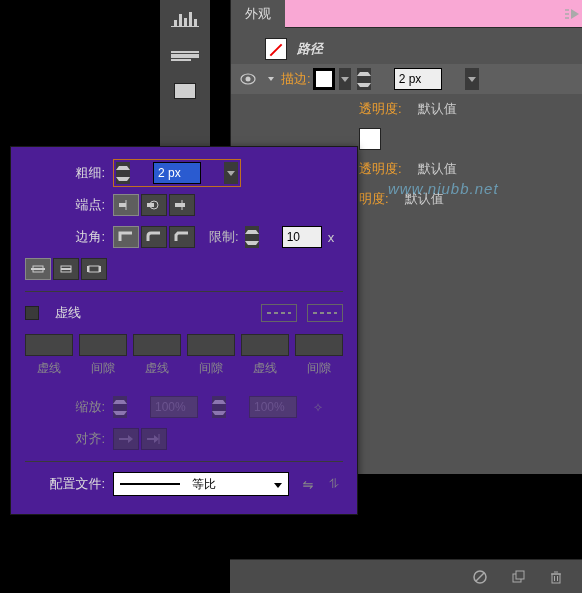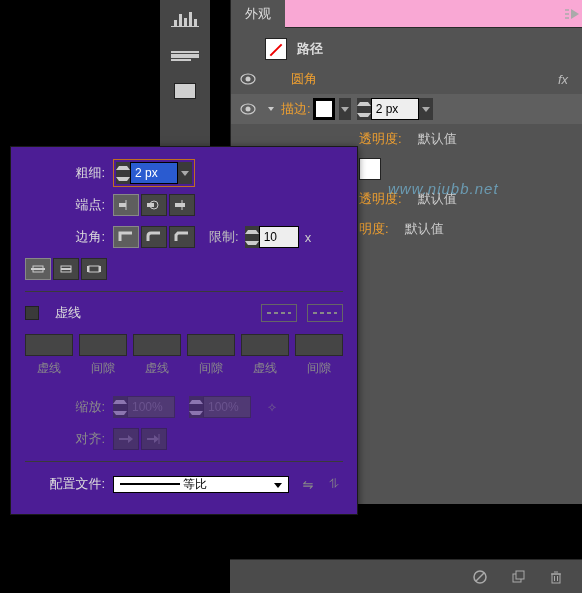--- a/index.html
+++ b/index.html
@@ -23,24 +23,24 @@
   .ap-row { height: 30px; display: flex; align-items: center; padding: 0 10px 0 8px; }
   .ap-row.sel { background: #5f5f5f; }
   .eye { width: 18px; height: 14px; margin-right: 8px; display:flex; align-items:center; justify-content:center;}
   .eye svg { width: 16px; height: 12px; }
   .caret { width: 12px; height: 12px; margin-right: 4px; display:flex; align-items:center; justify-content:center;}
   .swatch-box { width: 22px; height: 22px; border: 1px solid #222; background: #fff; margin-right: 10px; display:flex; align-items:center; justify-content:center; position:relative;}
   .swatch-box.nofill::after { content:""; position:absolute; left:2px; right:2px; top:50%; border-top:2px solid #e00; transform: rotate(-45deg);}
   .swatch-stroke { width:22px; height:22px; border:3px solid #000; background:#fff; box-shadow: inset 0 0 0 1px #fff; margin:0 4px 0 2px;}
   .swatch-dd { width:12px; height:22px; background:#3a3a3a; display:flex; align-items:center; justify-content:center; margin-right:6px;}
   .row-label { color: #f0a030; font-size: 13px; }
-  .row-label.plain { color: #ddd; }
+  .row-label.plain { color: #ddd; font-style: italic; }
   .fx { margin-left: auto; font-style: italic; color: #bbb; font-size: 13px; padding-right: 4px;}
 
-  .stepper { display: inline-flex; height: 22px; align-items:flex-end;}
+  .stepper { display: inline-flex; height: 22px; align-items:flex-end;gap:23px;}
   .stepper-btns { width: 14px; height:22px; background:#3a3a3a; display:flex; flex-direction:column;}
   .stepper-btns span { flex:1; display:flex; align-items:center; justify-content:center; color:#ccc; font-size:7px;}
   .stepper input { width: 48px; height:22px; background:#eee; border:1px solid #000; color:#000; font-size:12px; padding:0 4px; text-align:left;}
   .stepper .dd { width:14px; height:22px; background:#3a3a3a; display:flex; align-items:center; justify-content:center;}
   .cut-swatch { width:22px; height:22px; border:1px solid #222; background:#fff; margin-right:10px;}
   .cut-label { color:#f0a030;}
   .cut-val { color:#ccc; margin-left:16px;}
 
   .watermark { position:absolute; left: 388px; top: 180px; color:#7dd3fc; font-size:15px; font-style:italic; letter-spacing:1px; opacity:.55; pointer-events:none;}
 
@@ -71,21 +71,21 @@
   .dash-grid { display:flex; gap:6px; margin-top:6px;}
   .dash-cell { flex:1; display:flex; flex-direction:column; align-items:center;}
   .dash-cell .well { width:100%; height:22px; background:#454545; border:1px solid #2a2a2a;}
   .dash-cell .cap { font-size:12px; color:#8a8a8a; margin-top:4px;}
 
   .arrow-select { width:84px; height:22px; background:#3a3a3a; border:1px solid #222; display:flex; align-items:center; }
   .arrow-select .line { flex:1; height:2px; background:#ccc; margin:0 6px;}
   .arrow-select .dd { width:14px; height:22px; display:flex; align-items:center; justify-content:center; background:#2f2f2f;}
   .swap { width:22px; height:22px; display:flex; align-items:center; justify-content:center; margin-left:10px; color:#888;}
 
-  .profile-select { flex:1; height:17px; background:#fff; border:1px solid #000; display:flex; align-items:center; padding:0 6px; font-size:12px; color:#000; gap:3px;}
+  .profile-select { flex:1; height:24px; background:#fff; border:1px solid #000; display:flex; align-items:center; padding:0 6px; font-size:12px; color:#000; gap:12px;}
   .profile-select .pline{ width:60px; height:2px; background:#000;}
   .profile-select .dd{ margin-left:auto;}
   .mini-icons { display:flex; gap:8px; margin-left:10px;}
   .mini-icons span { width:18px; height:18px; display:flex; align-items:center; justify-content:center; color:#888;}
 
   .ap-footer { position:absolute; left:230px; bottom:0; right:0; height:34px; background:#4b4b4b; border-top:1px solid #2a2a2a; display:flex; align-items:center; justify-content:flex-end; gap:22px; padding-right:18px;}
   .ap-footer span { color:#aaa; display:flex;}
   .down-arrow{ display:inline-block; width:0; height:0; border-left:4px solid transparent; border-right:4px solid transparent; border-top:5px solid #aaa;}
   .up-arrow{ display:inline-block; width:0; height:0; border-left:3px solid transparent; border-right:3px solid transparent; border-bottom:4px solid #ccc;}
   .dn-arrow{ display:inline-block; width:0; height:0; border-left:3px solid transparent; border-right:3px solid transparent; border-top:4px solid #ccc;}
@@ -131,31 +131,20 @@
     </div>
   </div>
   <div class="ap-body">
 
     <div class="ap-row">
       <span style="width:26px"></span>
       <span class="swatch-box nofill"></span>
       <span class="row-label plain" style="font-weight:bold">路径</span>
     </div>
 
-    <div class="ap-row">
-      <span class="eye">
-          <svg viewBox="0 0 16 12">
-            <ellipse cx="8" cy="6" rx="7" ry="5" fill="none" stroke="#ccc" stroke-width="1.2"></ellipse>
-            <circle cx="8" cy="6" r="2.5" fill="#ccc"></circle>
-          </svg>
-        </span>
-      <span style="width:26px"></span>
-      <span class="row-label">圆角</span>
-      <span class="fx">fx</span>
-    </div>
 
     <div class="ap-row sel">
       <span class="eye">
           <svg viewBox="0 0 16 12">
             <ellipse cx="8" cy="6" rx="7" ry="5" fill="none" stroke="#ccc" stroke-width="1.2"></ellipse>
             <circle cx="8" cy="6" r="2.5" fill="#ccc"></circle>
           </svg>
         </span>
       <span class="caret">
           <span class="dn-arrow"></span>

